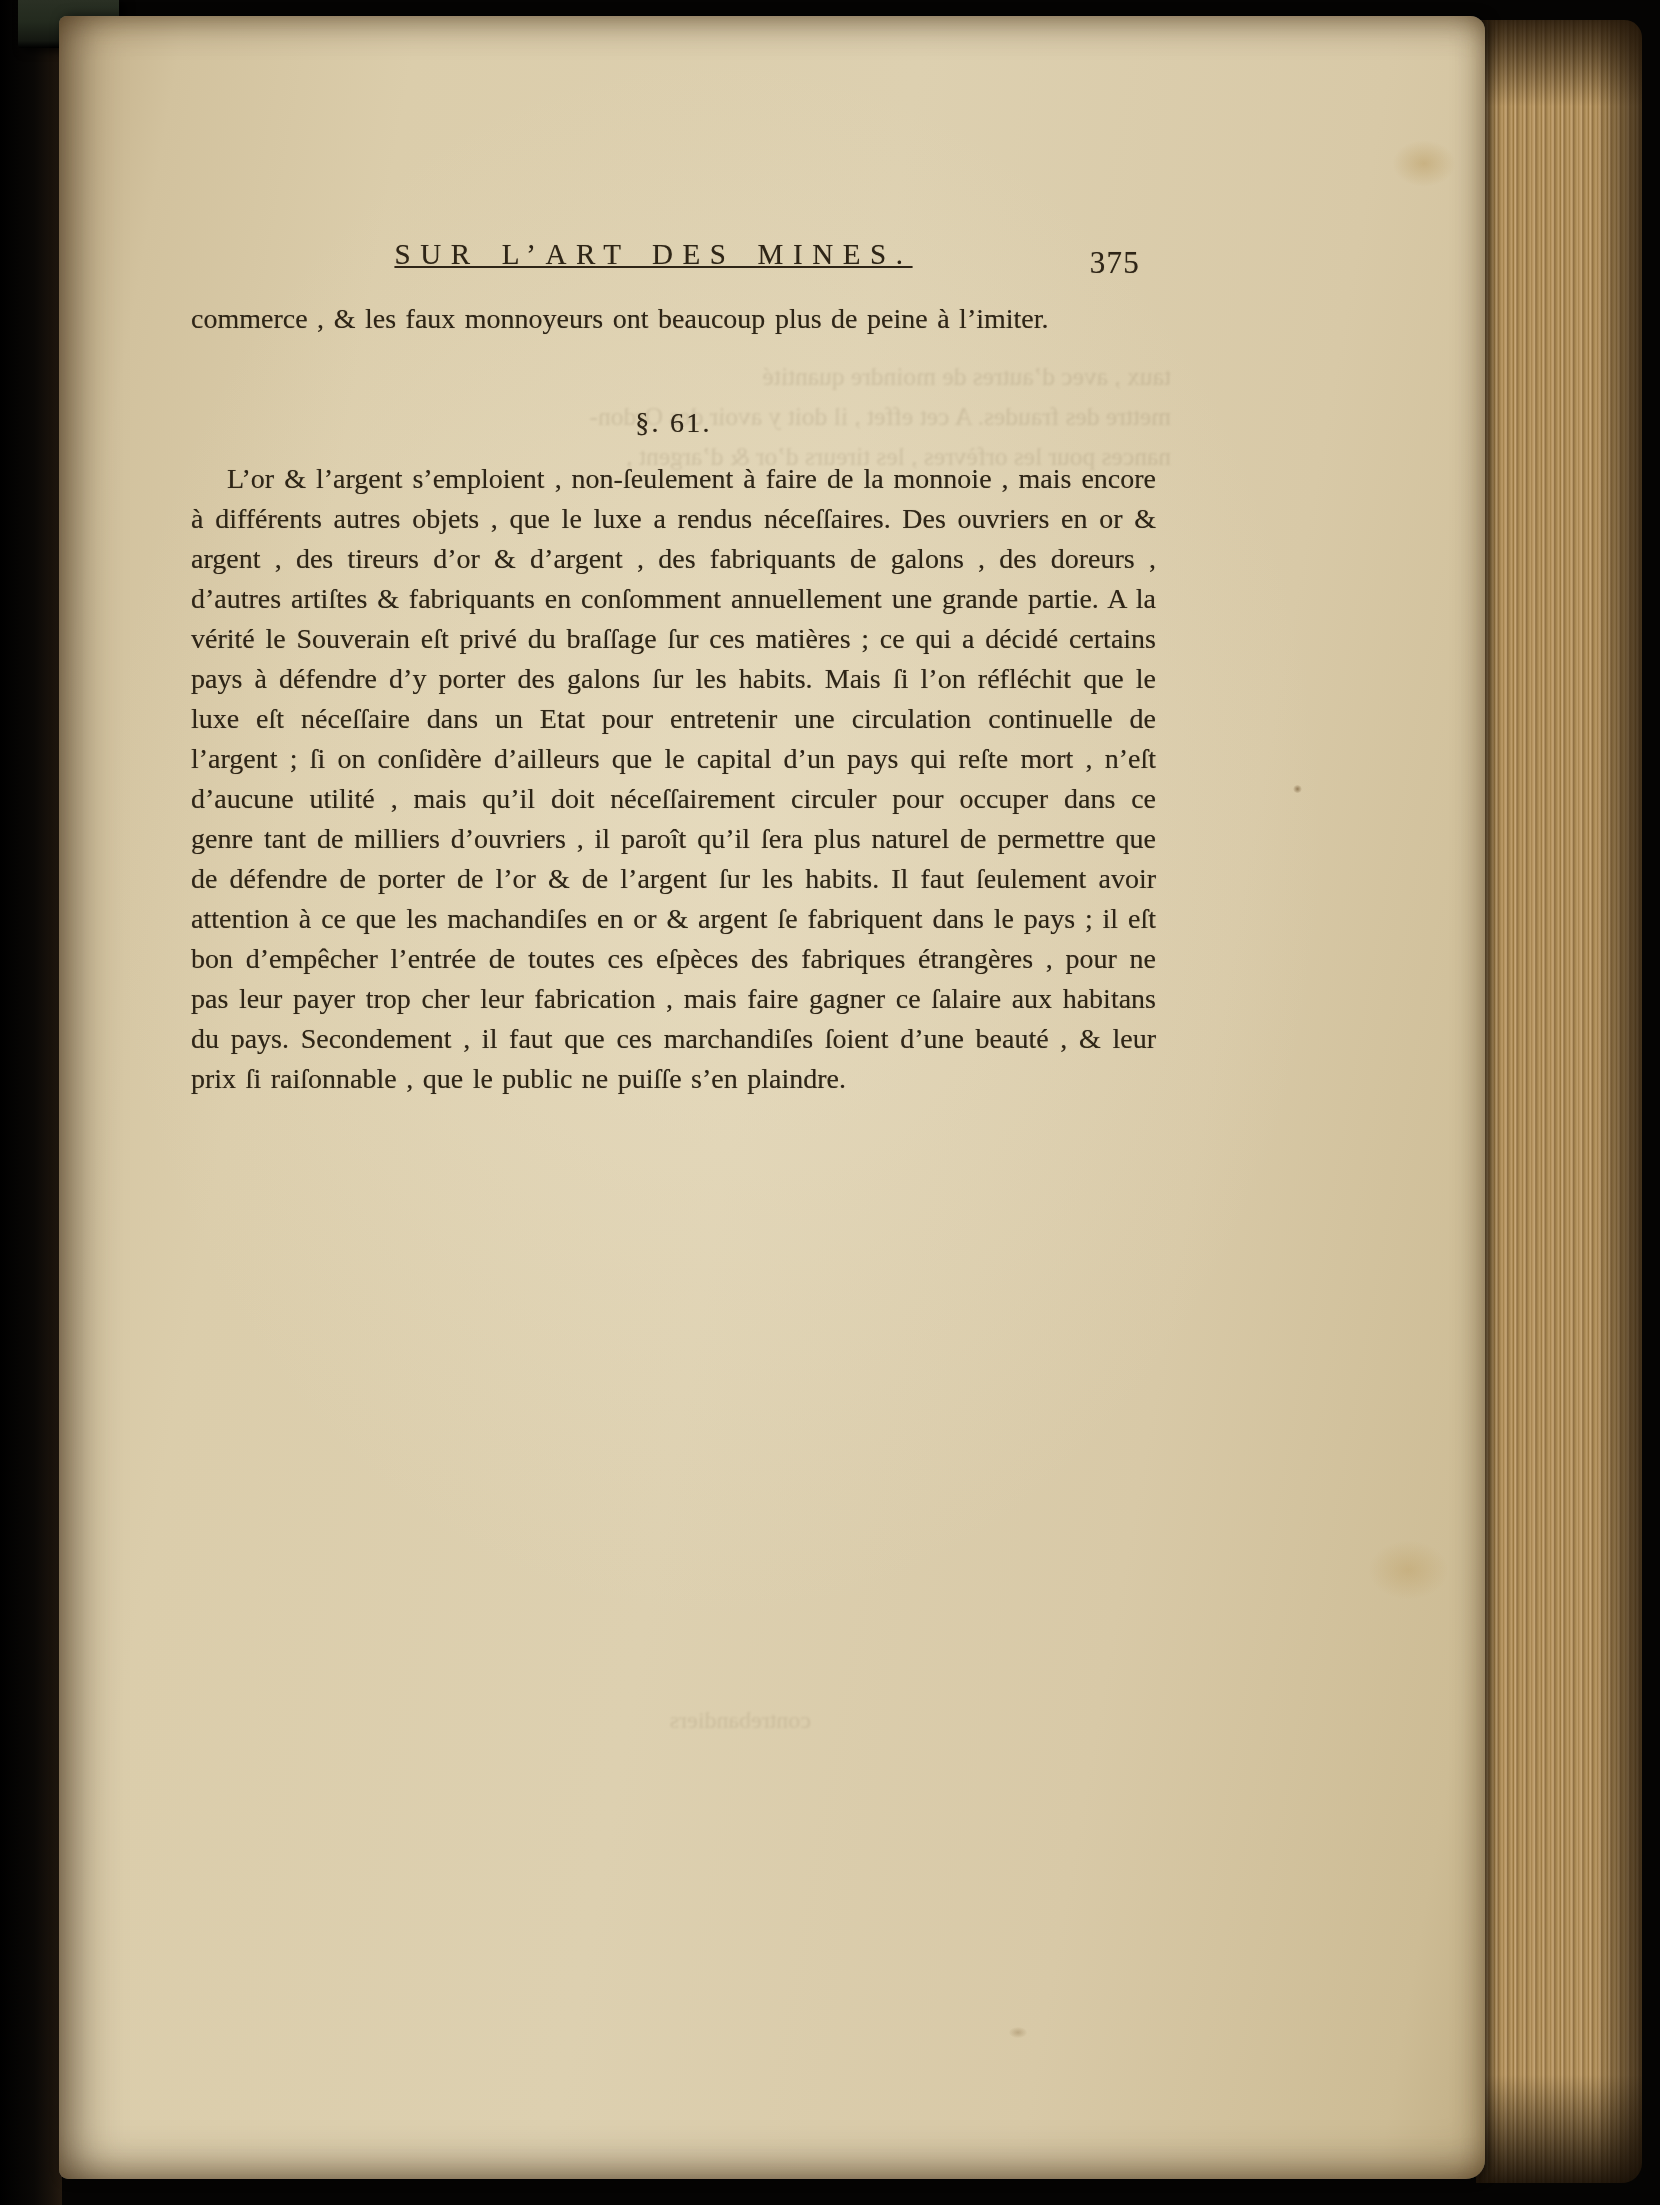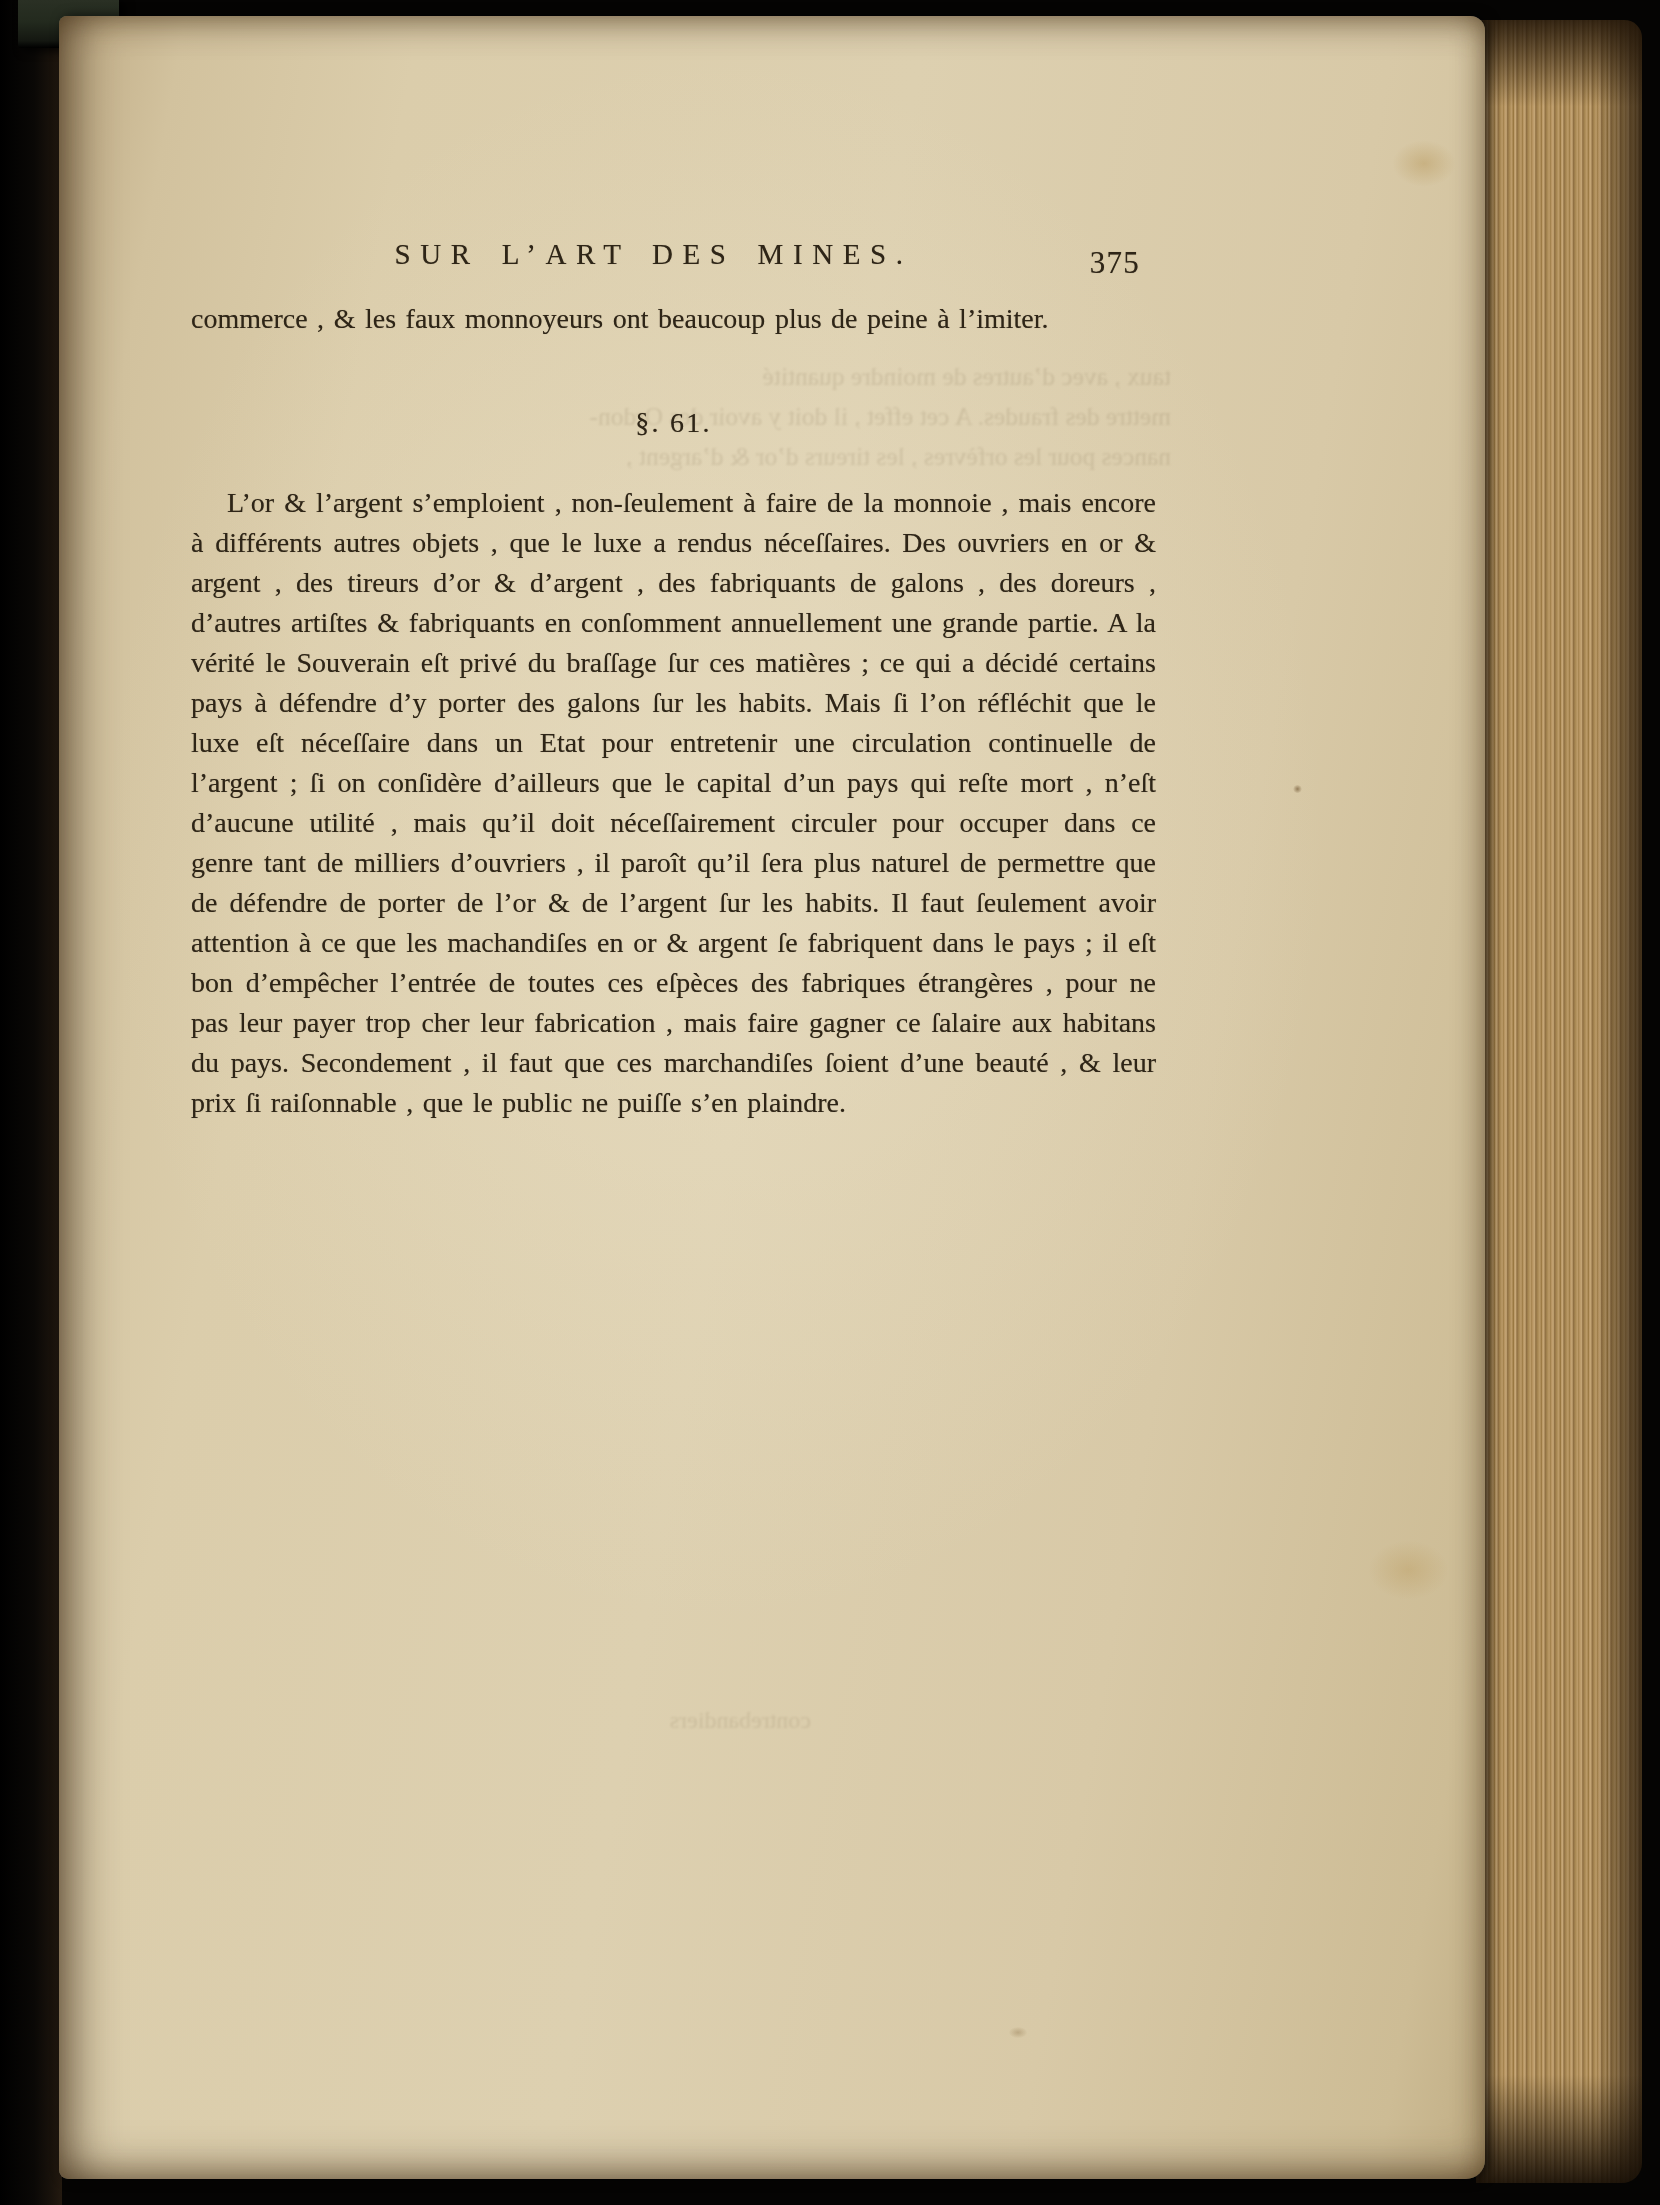--- a/index.html
+++ b/index.html
@@ -99,20 +99,21 @@
   .content {
     position: absolute;
     left: 132px; top: 222px;
     width: 965px;
     color: #2e2517;
     text-shadow: 0 0 0.7px rgba(46,37,23,0.45);
   }
   .running-head {
     position: relative;
     height: 39px;
+    text-decoration: underline;
   }
   .head-title {
     display: block;
     text-align: center;
     font-size: 29px;
     letter-spacing: 0.33em;
     word-spacing: 0.18em;
     padding-right: 40px;
   }
   .page-number {
@@ -130,21 +131,21 @@
   }
   .para.cont { margin-top: 21.5px; }
   .section {
     margin: 68px 0 0 0;
     text-align: center;
     font-weight: normal;
     font-size: 28px;
     letter-spacing: 0.08em;
   }
   .para.main {
-    margin-top: 44px;
+    margin-top: 20px;
     text-indent: 36px;
   }
 </style>
 </head>
 <body>
 
 <div class="scene">
 
   <div class="spine-strip"></div>
   <div class="fore-edge"></div>

